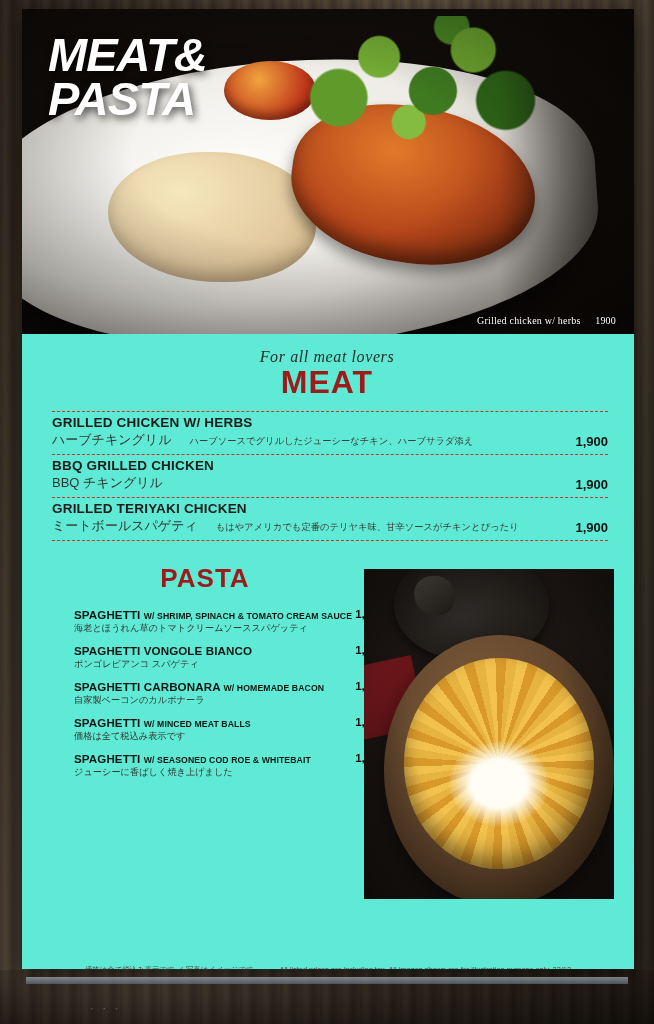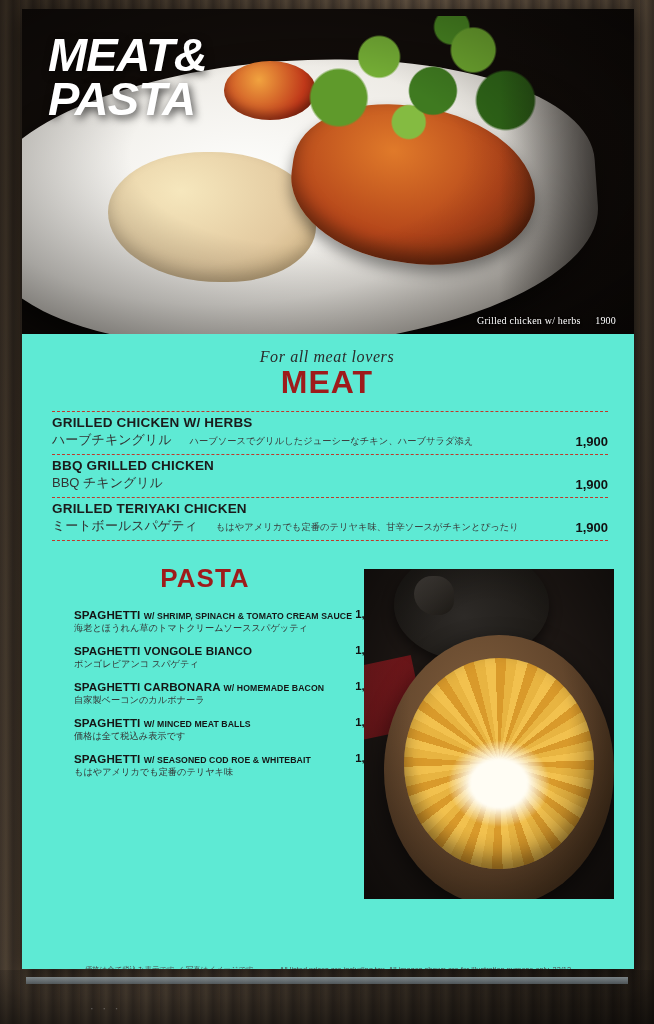--- a/index.html
+++ b/index.html
@@ -307,21 +307,21 @@
           </div>
           <div class="p-jp">価格は全て税込み表示です</div>
           <div class="p-price">1,600</div>
         </div>
 
         <div class="prow">
           <div class="p-en">
             <span>SPAGHETTI</span>
             <span class="small">W/ SEASONED COD ROE &amp; WHITEBAIT</span>
           </div>
-          <div class="p-jp">もはやアメリカでも定番のテリヤキ味</div>
+          <div class="p-jp">ジューシーに香ばしく焼き上げました</div>
           <div class="p-price">1,600</div>
         </div>
 
       </div>
 
       <div class="pasta-photo">
         <div class="pp-napkin"></div>
         <div class="pp-topbowl"></div>
         <div class="pp-shell"></div>
         <div class="pp-bowl"></div>

